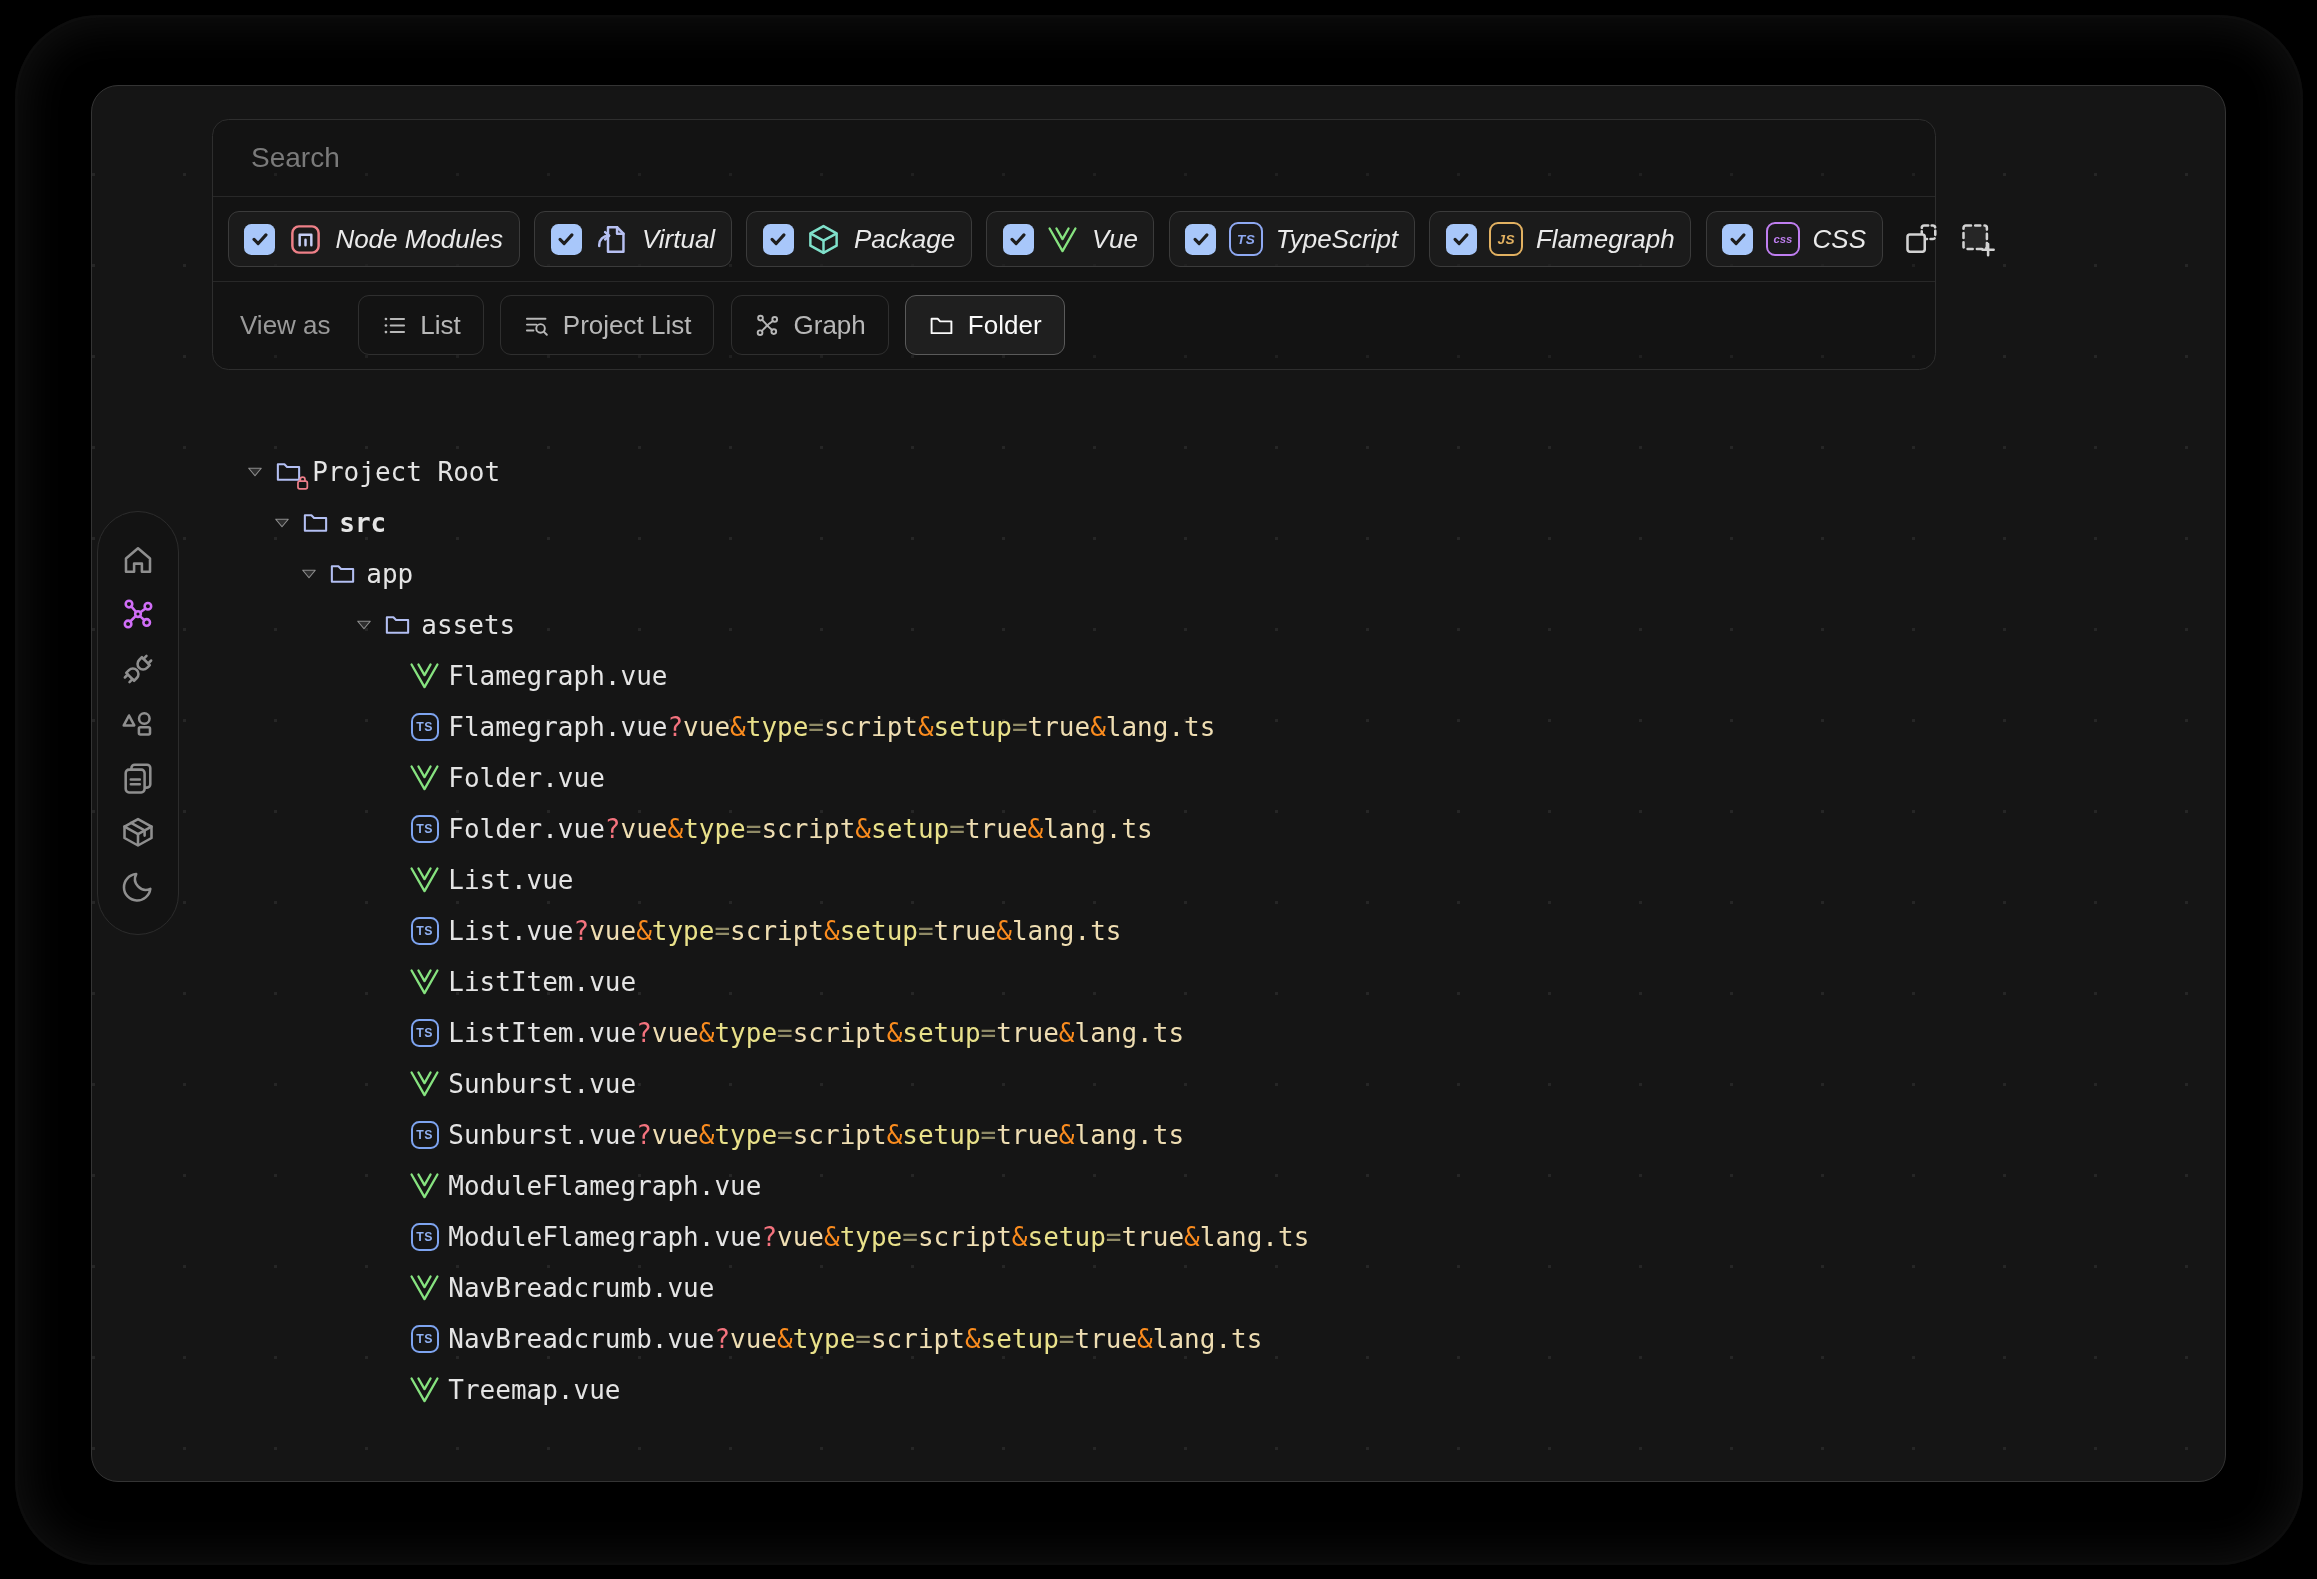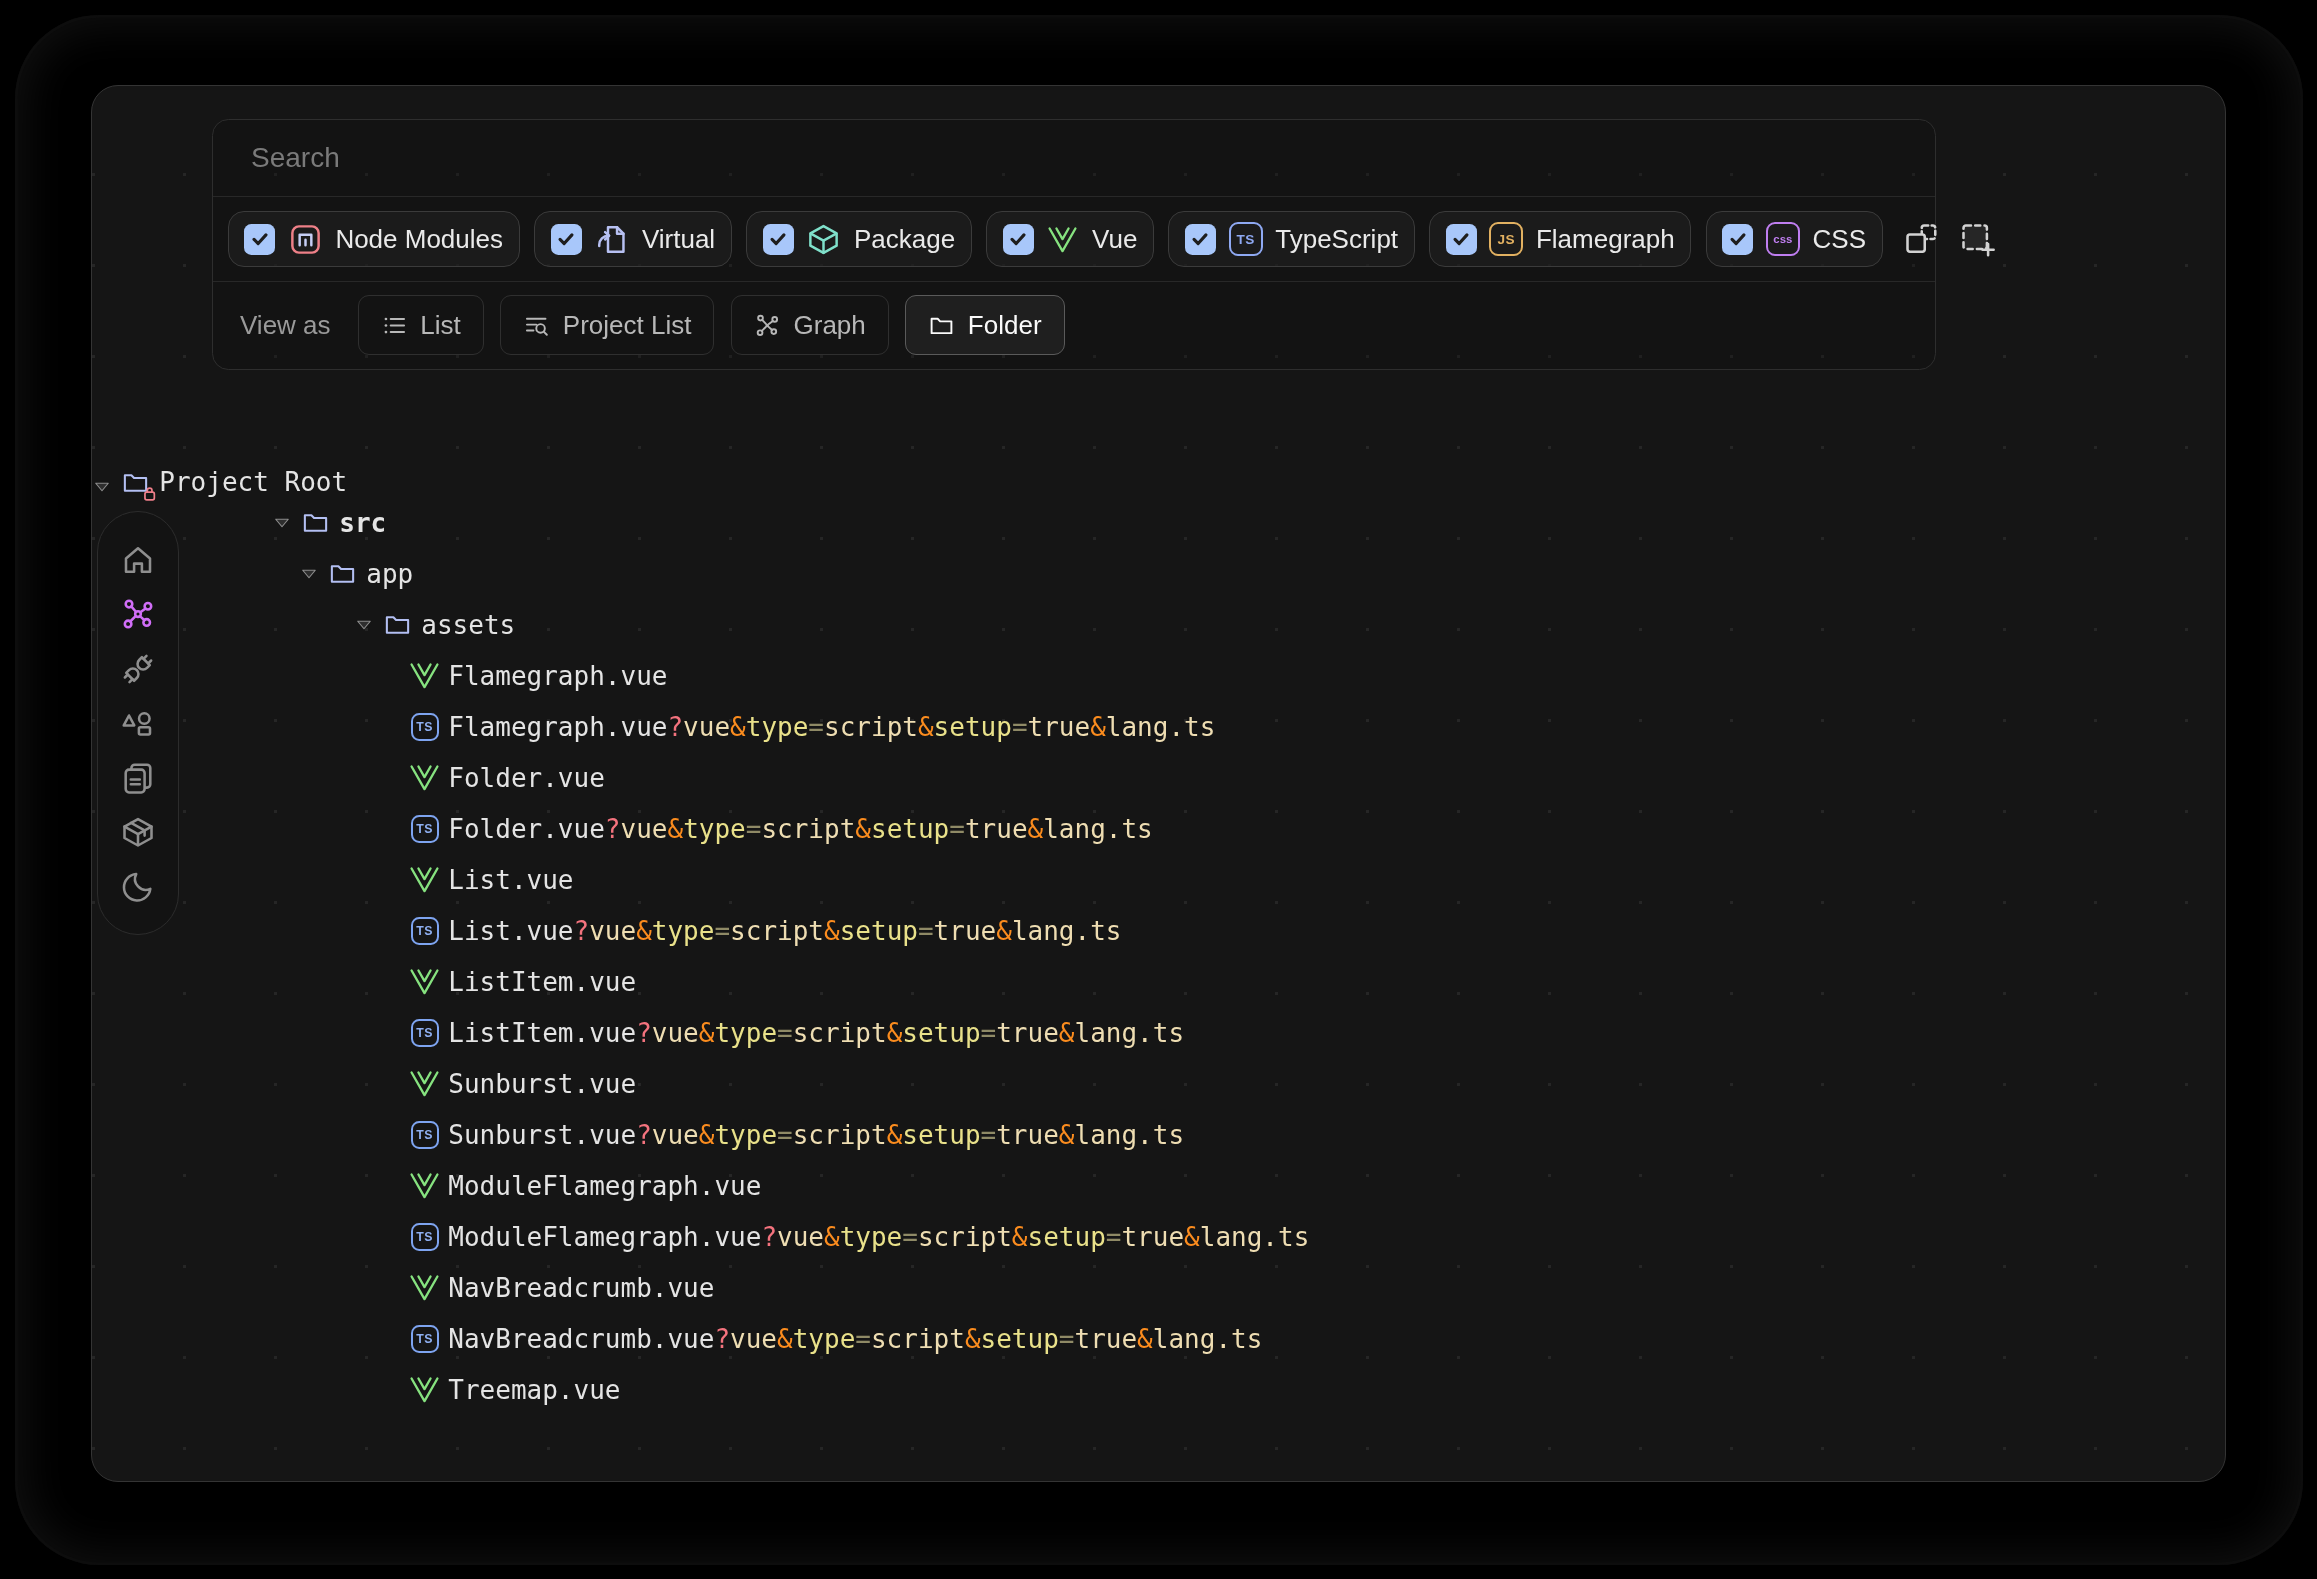--- a/index.html
+++ b/index.html
@@ -14,22 +14,22 @@
     background-size:91px 91px;background-position:47px 43px;}
 
   
   .search-panel{position:absolute;left:120px;top:33px;width:1724px;height:251px;box-sizing:border-box;
     border:1.8px solid #2e2e2e;border-radius:16.4px;display:flex;flex-direction:column;background:rgba(14,14,14,.25);}
   .row-search{height:77px;border-bottom:1.8px solid #282828;display:flex;align-items:center;padding:0 36px;box-sizing:border-box;}
   input.search{background:transparent;border:none;outline:none;color:#bef264;font-size:28px;width:100%;
     font-family:"Liberation Sans","DejaVu Sans",sans-serif;}
   input.search::placeholder{color:#7a7a7a;}
   .row-filters{height:85px;border-bottom:1.8px solid #282828;display:flex;align-items:center;padding:0 14.5px;gap:14.5px;box-sizing:border-box;}
-  .chip{display:flex;align-items:center;gap:12.7px;height:56px;padding:0 15.5px;border:1.8px solid #3b3b3b;border-radius:16px;
-    background:rgba(32,32,32,.65);cursor:pointer;box-sizing:border-box;}
+  .chip{display:flex;align-items:center;gap:12.7px;height:56px;padding:0 15.5px;border:1.8px solid #3b3b3b;border-radius:11px;
+    background:rgba(32,32,32,.65);cursor:pointer;box-sizing:border-box;font-style:italic;}
   .checkbox{width:31px;height:31px;border-radius:7.3px;background:#a8c7fa;display:flex;align-items:center;justify-content:center;flex:none;}
   .chip-label{font-size:26px;color:#eaeaea;white-space:nowrap;}
   .badge{display:inline-flex;align-items:center;justify-content:center;width:34px;height:34px;box-sizing:border-box;
     border:2.7px solid currentColor;border-radius:9px;font-weight:bold;font-size:13.6px;letter-spacing:0.5px;flex:none;}
   .badge.lc{font-size:11.4px;letter-spacing:0;}
   .cicon{display:flex;align-items:center;justify-content:center;flex:none;}
   .tool-btn{width:49px;height:49px;display:flex;align-items:center;justify-content:center;color:#d2d2d2;cursor:pointer;margin-left:5.5px;}
   .row-viewas{height:86px;display:flex;align-items:center;padding:0 27px;gap:16px;box-sizing:border-box;text-align:center;}
   .viewas-label{color:#9a9a9a;font-size:26px;margin-right:11px;white-space:nowrap;}
   .view-btn{display:flex;align-items:center;gap:12.7px;height:60px;padding:0 22px;border:1.8px solid #2f2f2f;border-radius:11px;
@@ -287,21 +287,21 @@
         <div class="side-item">
           <span>
             <svg width="36" height="36" viewBox="0 0 24 24" fill="none" stroke="currentColor" stroke-width="1.7" stroke-linecap="round" stroke-linejoin="round">
               <path d="M20.2 13.2 A8.8 8.8 0 1 1 10.8 3.4 a7.2 7.2 0 0 0 9.4 9.8 z"></path>
             </svg>
           </span>
         </div>
       </div>
 
     <div class="tree" id="tree">
-        <div class="tree-row" style=" align-items: flex-end;">
+        <div class="tree-row" style="padding-left: 153px;">
           <span class="arrow-slot">
             <svg width="20" height="20" viewBox="0 0 24 24" fill="#2e2e2e" stroke="#8c8c8c" stroke-width="1.4" stroke-linejoin="round">
               <path d="M4.5 7.5 h15 l-7.5 9 z"></path>
             </svg>
           </span>
           <span class="icon-slot" style="color:#b3bff2">
             <svg width="29" height="29" viewBox="0 0 24 24" fill="none" stroke="currentColor" stroke-width="1.7" stroke-linecap="round" stroke-linejoin="round">
               <path d="M3.2 18.8 V6 h5.4 l2.2 2.3 h10 V18.8 Z"></path>
             </svg>
             <span class="lock-badge">

